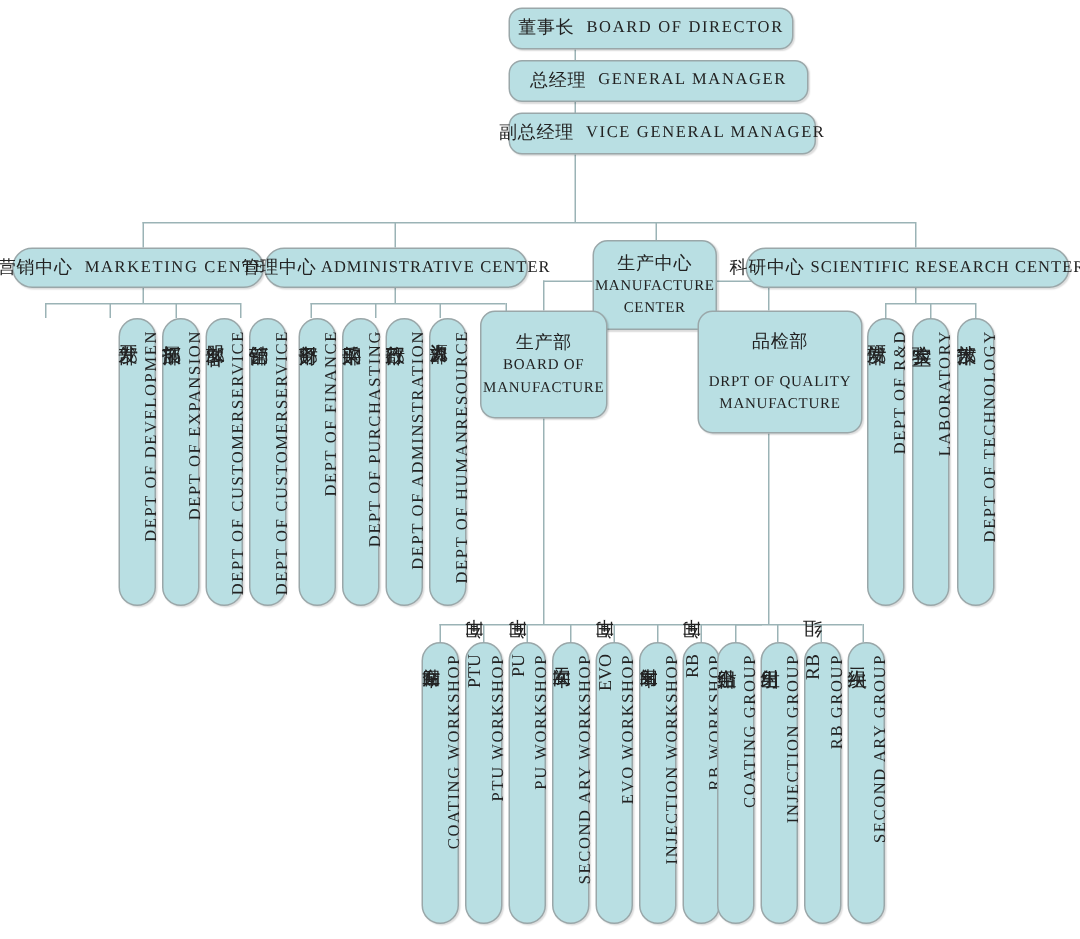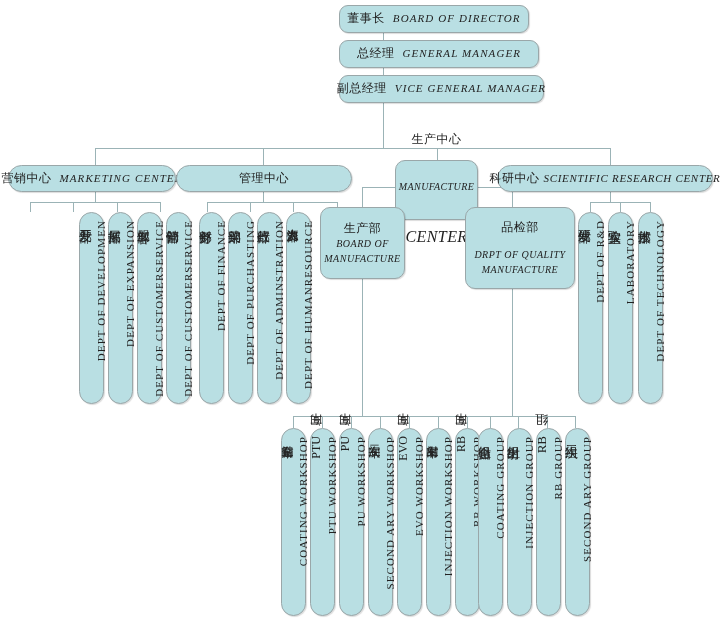--- a/index.html
+++ b/index.html
@@ -32,21 +32,21 @@
 
   
   .h-node{
     border-radius:9px;
     flex-direction:column;
     line-height:1.45;
     text-align:center;
     white-space:nowrap;
   }
   .h-node .cn{font-size:12px;letter-spacing:0.5px;}
-  .h-node .en{font-size:11px;letter-spacing:0.8px;font-style:italic;}
+  .h-node .en{font-size:11px;letter-spacing:0.8px;}
   .h-node.inline{flex-direction:row;gap:8px;}
   .h-node.inline .en{letter-spacing:1.1px;}
 
   
   .v-node{
     border-radius:13px;
     flex-direction:row;
     align-items:flex-start;
     justify-content:center;
     padding-top:7px;
@@ -138,26 +138,27 @@
     <span class="en">VICE GENERAL MANAGER</span>
   </div>
 
   <div class="node h-node inline" style="left:8px;top:165px;width:168px;height:27px;border-radius:14px;">
     <span class="cn">营销中心</span>
     <span class="en">MARKETING CENTER</span>
   </div>
 
   <div class="node h-node inline" style="left:176px;top:165px;width:176px;height:27px;border-radius:14px;gap:3px;">
     <span class="cn">管理中心</span>
-  </div>
-
-  <div class="node h-node" style="left:395px;top:160px;width:83px;height:60px;border-radius:10px;gap:31px;">
+    <span class="en" style="letter-spacing:0.7px;">ADMINISTRATIVE CENTER</span>
+  </div>
+
+  <div class="node h-node" style="left:395px;top:160px;width:83px;height:60px;border-radius:10px;">
     <span class="cn">生产中心</span>
     <span class="en" style="font-size:10px;letter-spacing:0.4px;">MANUFACTURE</span>
-    <span class="en" style="font-size:16px;letter-spacing:0.4px;">CENTER</span>
+    <span class="en" style="font-size:10px;letter-spacing:0.4px;">CENTER</span>
   </div>
 
   <div class="node h-node inline" style="left:497px;top:165px;width:216px;height:27px;border-radius:14px;gap:4px;">
     <span class="cn">科研中心</span>
     <span class="en" style="letter-spacing:0.7px;">SCIENTIFIC RESEARCH CENTER</span>
   </div>
 
   <div class="node v-node" style="left:79px;top:212px;width:25px;height:192px;">
     <span class="cn">开发部</span>
     <span class="en">DEPT OF DEVELOPMEN</span>

